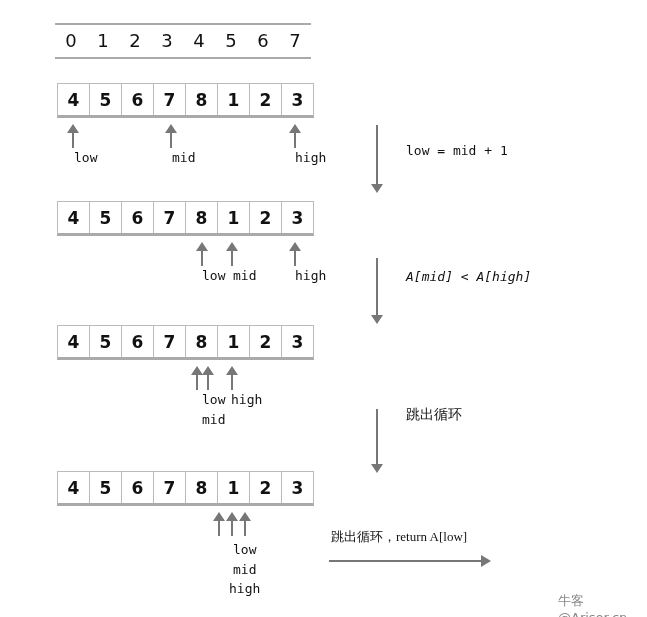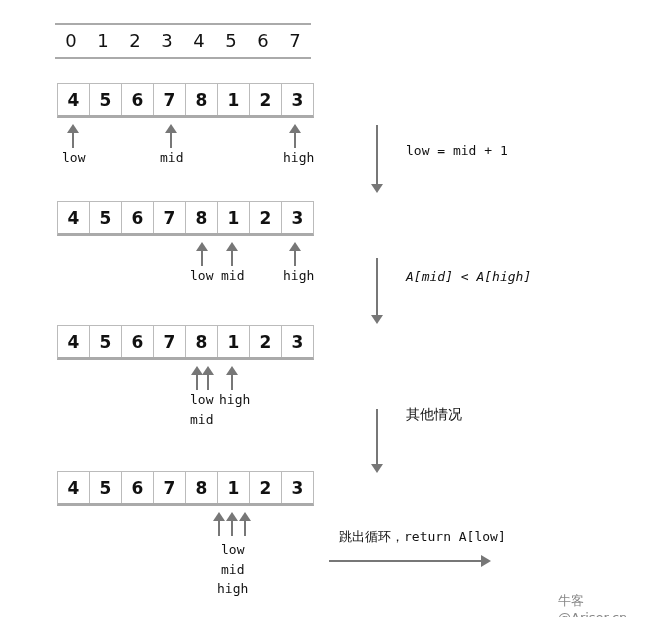--- a/index.html
+++ b/index.html
@@ -6,21 +6,21 @@
   body{width:647px;height:617px;position:relative;overflow:hidden;font-family:"DejaVu Sans Mono","Liberation Mono",monospace;color:#111;}
   .idx-line{position:absolute;left:55px;width:256px;height:2px;background:#aaa;}
   .idx{position:absolute;top:30px;width:32px;text-align:center;font-family:"DejaVu Sans","Liberation Sans",sans-serif;font-size:18px;color:#111;}
   .arr{position:absolute;left:57px;height:31px;display:flex;border:1px solid #bbb;border-bottom:3px solid #aaa;}
   .cell{width:31px;height:31px;border-right:1px solid #bbb;display:flex;align-items:center;justify-content:center;font-family:"DejaVu Sans","Liberation Sans",sans-serif;font-weight:bold;font-size:17px;color:#111;}
   .cell:last-child{border-right:none;}
   .up{position:absolute;width:2px;background:#777;}
   .up::before{content:"";position:absolute;left:-5px;top:-2px;border-left:6px solid transparent;border-right:6px solid transparent;border-bottom:9px solid #777;}
   .down{position:absolute;width:2px;background:#777;}
   .down::after{content:"";position:absolute;left:-5px;bottom:-2px;border-left:6px solid transparent;border-right:6px solid transparent;border-top:9px solid #777;}
-  .lbl{position:absolute;font-size:13px;color:#111;}
+  .lbl{position:absolute;font-size:13px;color:#111;margin-left:12px;}
   .note{position:absolute;font-size:13px;line-height:20px;color:#111;}
   .note .cn{font-family:"DejaVu Sans","Liberation Sans",sans-serif;font-size:14px;}
   .right-arrow{position:absolute;height:2px;background:#777;}
   .right-arrow::after{content:"";position:absolute;right:-2px;top:-5px;border-top:6px solid transparent;border-bottom:6px solid transparent;border-left:10px solid #777;}
   .wm{position:absolute;font-family:"DejaVu Sans","Liberation Sans",sans-serif;font-size:13px;color:#888;margin-left:20px;}
 </style>
 </head>
 <body>
 
 <div class="idx-line" style="top:23px;"></div>
@@ -92,38 +92,38 @@
 </div>
 <div class="up" style="left:196px;top:368px;height:22px;"></div>
 <div class="up" style="left:207px;top:368px;height:22px;"></div>
 <div class="up" style="left:231px;top:368px;height:22px;"></div>
 <div class="lbl" style="left:190px;top:392px;">low</div>
 <div class="lbl" style="left:219px;top:392px;">high</div>
 <div class="lbl" style="left:190px;top:412px;">mid</div>
 
 <div class="down" style="left:376px;top:409px;height:62px;"></div>
 <div class="note" style="left:406px;top:404px;">
-  <div class="cn">其他情况</div>
+  <div class="cn">跳出循环</div>
 </div>
 
 <div class="arr" style="top:471px;">
   <div class="cell">4</div>
   <div class="cell">5</div>
   <div class="cell">6</div>
   <div class="cell">7</div>
   <div class="cell">8</div>
   <div class="cell">1</div>
   <div class="cell">2</div>
   <div class="cell">3</div>
 </div>
 <div class="up" style="left:218px;top:514px;height:22px;"></div>
 <div class="up" style="left:231px;top:514px;height:22px;"></div>
 <div class="up" style="left:244px;top:514px;height:22px;"></div>
 <div class="lbl" style="left:221px;top:542px;">low</div>
 <div class="lbl" style="left:221px;top:562px;">mid</div>
 <div class="lbl" style="left:217px;top:581px;">high</div>
 
-<div class="note" style="left:339px;top:527px;">
+<div class="note" style="left:331px;top:527px;font-family:Liberation Serif, serif;">
   <div>跳出循环，return A[low]</div>
 </div>
 <div class="right-arrow" style="left:329px;top:560px;width:160px;"></div>
 
 <div class="wm" style="left:538px;top:592px;">牛客@Ariser.cn</div>
 
 </body></html>

